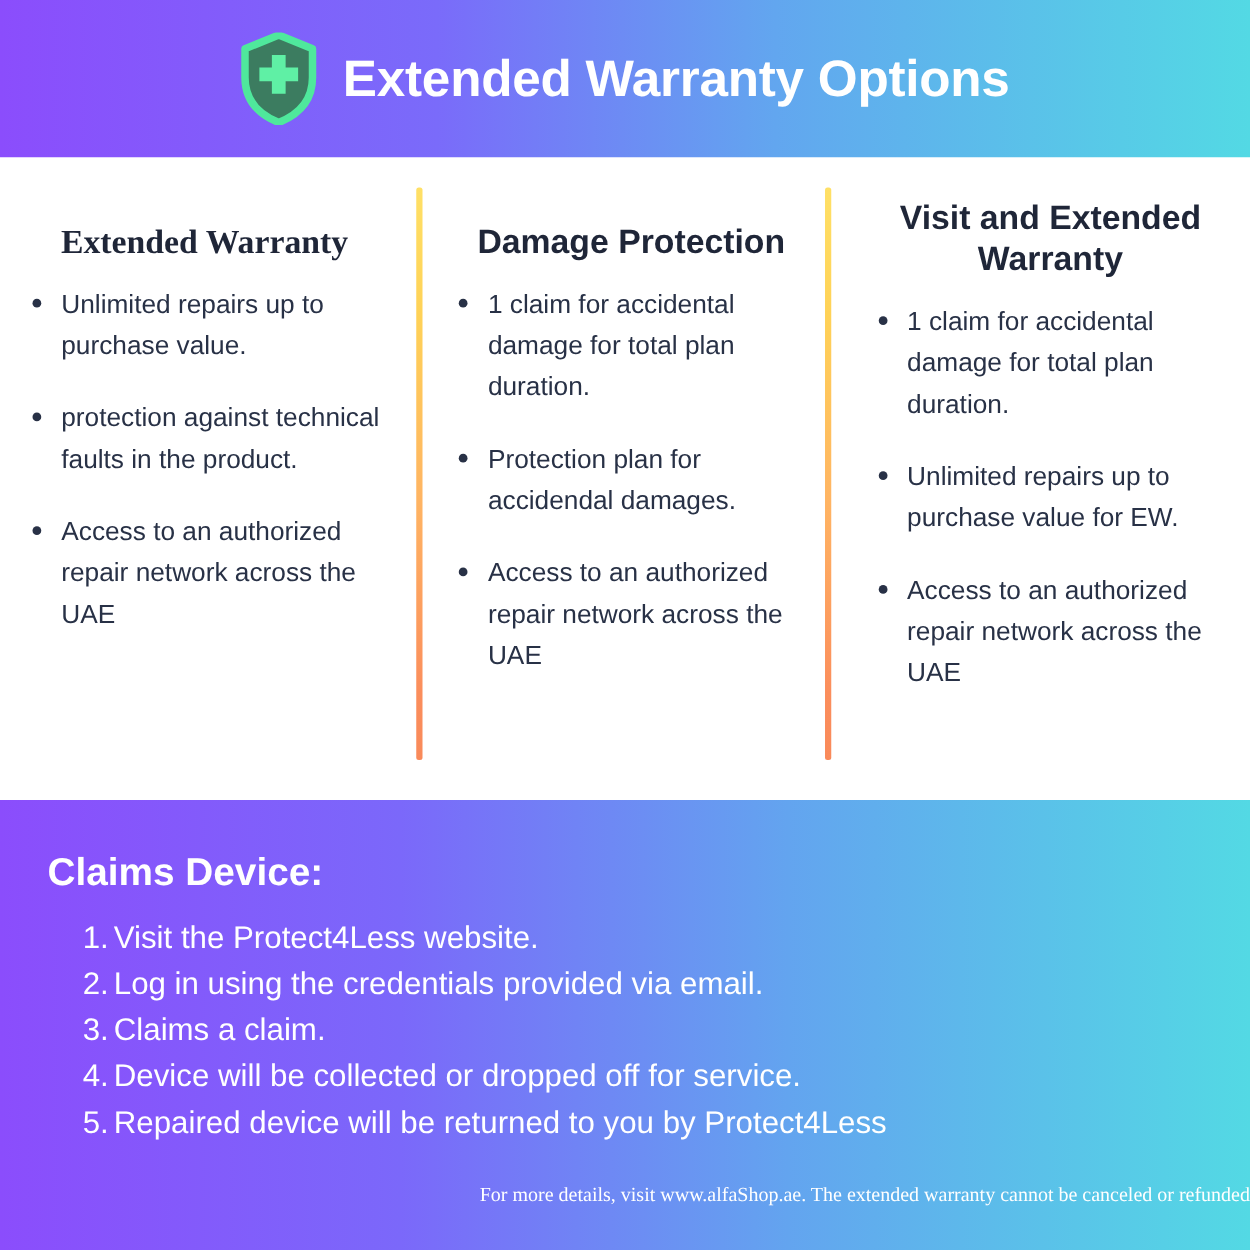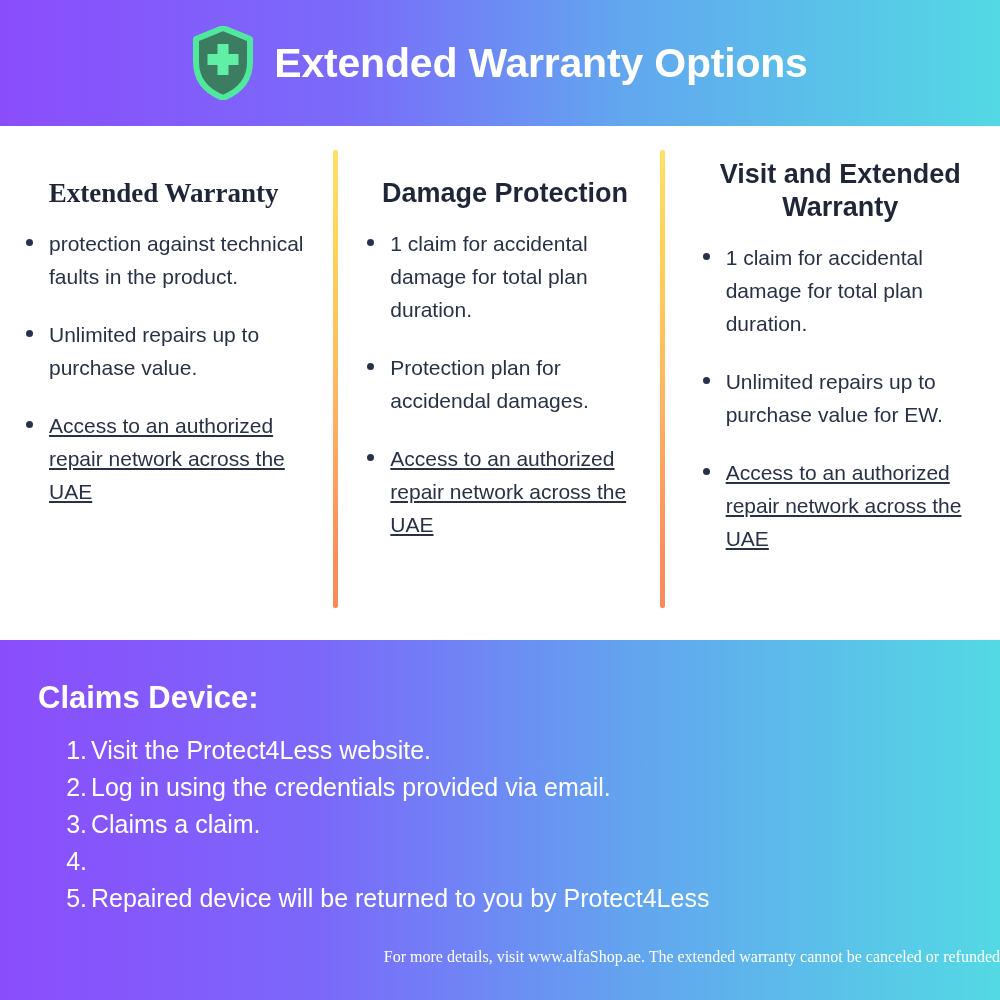--- a/index.html
+++ b/index.html
@@ -78,21 +78,21 @@
 
   .bullets { list-style:none; }
   .bullets li {
     position:relative;
     color:#283146;
     font-size:21px;
     line-height:1.57;
     padding-left:27px;
     margin-bottom:25px;
   }
-  .bullets li:last-child { margin-bottom:0;text-decoration:underline; }
+  .bullets li:last-child { margin-bottom:0; }
   .bullets li .bullet-dot {
     position:absolute;
     left:4px;
     top:11px;
     width:7px; height:7px;
     border-radius:50%;
     background:#283146;
   }
 
   
@@ -151,22 +151,22 @@
   </div>
 
   <div class="columns">
 
     <div class="col-divider d1"></div>
     <div class="col-divider d2"></div>
 
     <div class="column col-1">
       <div class="col-title">Extended Warranty</div>
       <ul class="bullets">
+        <li><span class="bullet-dot"></span><span>Unlimited repairs up to purchase value.</span></li>
         <li><span class="bullet-dot"></span><span>protection against technical faults in the product.</span></li>
-        <li><span class="bullet-dot"></span><span>Unlimited repairs up to purchase value.</span></li>
         <li><span class="bullet-dot"></span><span>Access to an authorized repair network across the UAE</span></li>
       </ul>
     </div>
 
     <div class="column col-2">
       <div class="col-title">Damage Protection</div>
       <ul class="bullets">
         <li><span class="bullet-dot"></span><span>1 claim for accidental damage for total plan duration.</span></li>
         <li><span class="bullet-dot"></span><span>Protection plan for accidendal damages.</span></li>
         <li><span class="bullet-dot"></span><span>Access to an authorized repair network across the UAE</span></li>
@@ -194,20 +194,21 @@
       <li>
           <span class="step-num">2.</span>
           <span>Log in using the credentials provided via email.</span>
         </li>
       <li>
           <span class="step-num">3.</span>
           <span>Claims a claim.</span>
         </li>
       <li>
           <span class="step-num">4.</span>
+          <span>Device will be collected or dropped off for service.</span>
         </li>
       <li>
           <span class="step-num">5.</span>
           <span>Repaired device will be returned to you by Protect4Less</span>
         </li>
     </ol>
     <div class="claims-footnote">For more details, visit www.alfaShop.ae. The extended warranty cannot be canceled or refunded</div>
   </div>
 
 </div>

